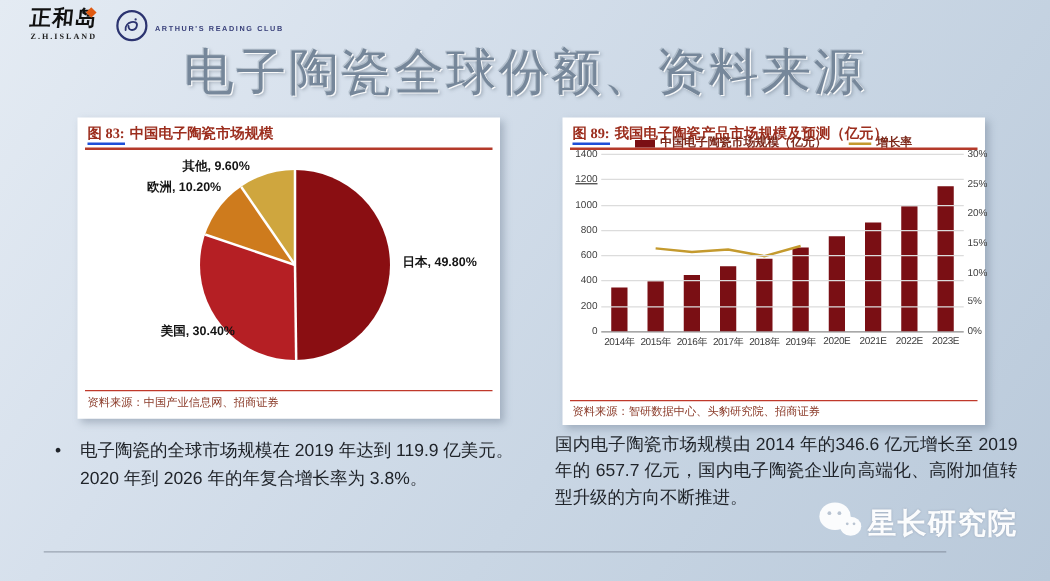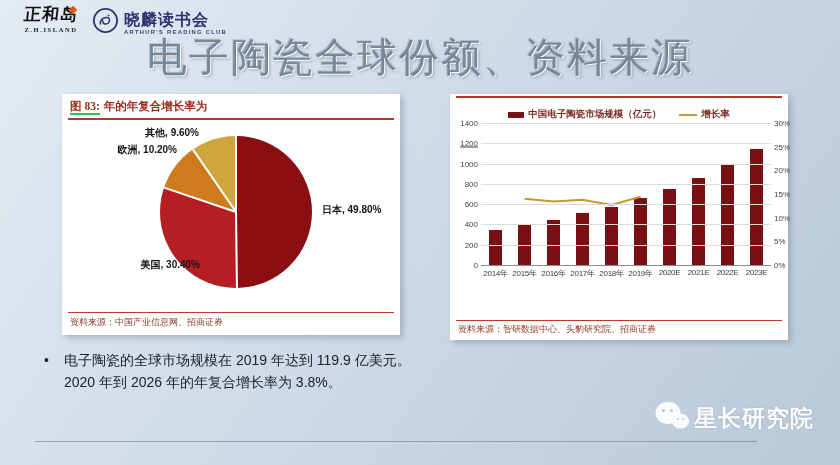--- a/index.html
+++ b/index.html
@@ -24,38 +24,38 @@
     font-family:"Liberation Serif","DejaVu Serif",serif;font-size:40px;font-weight:400;
     letter-spacing:2px;color:#76879a;
     text-shadow:1px 1px 0 rgba(255,255,255,.9),-1px -1px 0 rgba(70,85,100,.22),2px 2px 3px rgba(70,85,100,.38);}
 
   
   .panel{position:absolute;background:#fff;box-shadow:3px 3px 6px rgba(100,115,135,.40);}
   #panel-left{left:62px;top:94px;width:338px;height:241px;}
   #panel-right{left:450px;top:94px;width:338px;height:246px;}
   .fig-head{padding:5px 8px 2px 8px;font-family:"Liberation Serif","DejaVu Serif",serif;
     font-weight:700;font-size:11.5px;color:#9c2e1e;white-space:nowrap;}
-  .fig-tag{border-bottom:2px solid #22c55e;padding-bottom:1px;margin-right:4px;}
+  .fig-tag{border-bottom:2px solid #1d4ed8;padding-bottom:1px;margin-right:4px;}
   .head-rule{height:2px;background:#b43a2a;margin:2px 6px 0 6px;}
   .src-rule{position:absolute;left:6px;right:6px;height:1px;background:#c0392b;}
   .src-text{position:absolute;left:8px;font-family:"Liberation Serif","DejaVu Serif",serif;
     font-size:9px;color:#8a3a28;white-space:nowrap;}
   #panel-left .src-rule{top:218px;} #panel-left .src-text{top:222px;}
   #panel-right .src-rule{top:226px;} #panel-right .src-text{top:229px;}
 
   
   #pie-circle{position:absolute;left:98px;top:42px;width:152px;height:152px;border-radius:50%;}
   #pie-separators{position:absolute;left:98px;top:42px;width:152px;height:152px;border-radius:50%;overflow:hidden;}
   .pie-sep{position:absolute;left:calc(50% - 1px);bottom:50%;width:2px;height:50%;
     background:#fff;transform-origin:bottom center;}
   .pie-label{position:absolute;font-size:10px;font-weight:600;color:#141414;white-space:nowrap;}
   .pl0{left:260px;top:109px;}
-  .pl1{left:40px;top:164px;width:98px;text-align:right;}
+  .pl1{left:28px;top:164px;width:98px;text-align:right;}
   .pl2{left:30px;top:49px;width:85px;text-align:right;}
-  .pl3{left:52px;top:32px;width:85px;text-align:right;}
+  .pl3{left:84px;top:32px;width:85px;text-align:left;}
 
   
   .legend{position:absolute;left:0;top:14px;width:100%;display:flex;justify-content:center;
     align-items:center;gap:18px;font-family:"Liberation Serif","DejaVu Serif",serif;
     font-size:9.5px;font-weight:700;color:#7d2a1c;}
   .legend .item{display:flex;align-items:center;gap:4px;}
   .sw-bar{width:16px;height:6px;background:#7a0f14;}
   .sw-line{width:18px;height:2px;background:#c49a2e;}
   #bar-plot{position:absolute;left:31px;top:29px;width:290px;height:142px;
     border-bottom:1px solid #8c8c8c;}
@@ -102,48 +102,50 @@
   </div>
   <div class="logo-ar">
     <span>
       <svg width="27" height="27" viewBox="0 0 27 27">
         <circle cx="13.5" cy="13.5" r="11.6" fill="none" stroke="#2c3470" stroke-width="1.8"></circle>
         <path d="M8.5 17 C7.5 10 18.5 8.5 17.5 13.5 C16.8 17.8 10.5 18.5 10.8 13.8" fill="none" stroke="#2c3470" stroke-width="1.5" stroke-linecap="round"></path>
         <circle cx="16.5" cy="8.5" r="0.9" fill="#2c3470"></circle>
       </svg>
     </span>
     <span class="ar-txt">
-      <div class="ar-cn">晓麟读书会</div>
       <div class="ar-en">ARTHUR'S READING CLUB</div>
     </span>
   </div>
 
   <div class="title">电子陶瓷全球份额、资料来源</div>
 
   <div class="panel" id="panel-left">
     <div class="fig-head">
-      <span class="fig-tag">图 83:</span><span>年的年复合增长率为</span>
+      <span class="fig-tag">图 83:</span><span>中国电子陶瓷市场规模</span>
     </div>
     <div class="head-rule"></div>
     <div id="pie-circle" style="background: conic-gradient(rgb(138, 14, 18) 0deg, rgb(138, 14, 18) 179.28deg, rgb(181, 31, 36) 179.28deg, rgb(181, 31, 36) 288.72deg, rgb(206, 123, 29) 288.72deg, rgb(206, 123, 29) 325.44deg, rgb(207, 166, 62) 325.44deg, rgb(207, 166, 62) 360deg);"></div>
     <div id="pie-separators">
         <div class="pie-sep" style="transform: rotate(0deg);"></div>
         <div class="pie-sep" style="transform: rotate(179.28deg);"></div>
         <div class="pie-sep" style="transform: rotate(288.72deg);"></div>
         <div class="pie-sep" style="transform: rotate(325.44deg);"></div>
       </div>
     <span class="pie-label pl0">日本, 49.80%</span>
     <span class="pie-label pl1">美国, 30.40%</span>
     <span class="pie-label pl2">欧洲, 10.20%</span>
     <span class="pie-label pl3">其他, 9.60%</span>
     <div class="src-rule"></div>
     <div class="src-text">资料来源：中国产业信息网、招商证券</div>
   </div>
 
   <div class="panel" id="panel-right">
+    <div class="fig-head">
+      <span class="fig-tag">图 89:</span><span>我国电子陶瓷产品市场规模及预测（亿元）</span>
+    </div>
     <div class="head-rule"></div>
     <div class="legend">
       <span class="item">
         <span class="sw-bar" style="background: rgb(122, 15, 20);"></span>
         <span>中国电子陶瓷市场规模（亿元）</span>
       </span>
       <span class="item">
         <span class="sw-line" style="background: rgb(196, 154, 46);"></span>
         <span>增长率</span>
       </span>
@@ -225,20 +227,21 @@
       </div>
     <div class="src-rule"></div>
     <div class="src-text">资料来源：智研数据中心、头豹研究院、招商证券</div>
   </div>
 
   <ul class="bullets">
     <li>电子陶瓷的全球市场规模在 2019 年达到 119.9 亿美元。2020 年到 2026 年的年复合增长率为 3.8%。</li>
   </ul>
 
   <div class="rtext">
+    <p>国内电子陶瓷市场规模由 2014 年的346.6 亿元增长至 2019 年的 657.7 亿元，国内电子陶瓷企业向高端化、高附加值转型升级的方向不断推进。</p>
   </div>
 
   <div class="watermark">
     <span>
       <svg width="36" height="32" viewBox="0 0 36 32">
         <ellipse cx="14" cy="13" rx="12.5" ry="11" fill="#ffffff"></ellipse>
         <ellipse cx="26.5" cy="21" rx="8.5" ry="7.6" fill="#ffffff"></ellipse>
         <circle cx="9.5" cy="10.5" r="1.5" fill="#b9c4d2"></circle>
         <circle cx="17.5" cy="10.5" r="1.5" fill="#b9c4d2"></circle>
         <circle cx="23.8" cy="19" r="1.1" fill="#b9c4d2"></circle>

